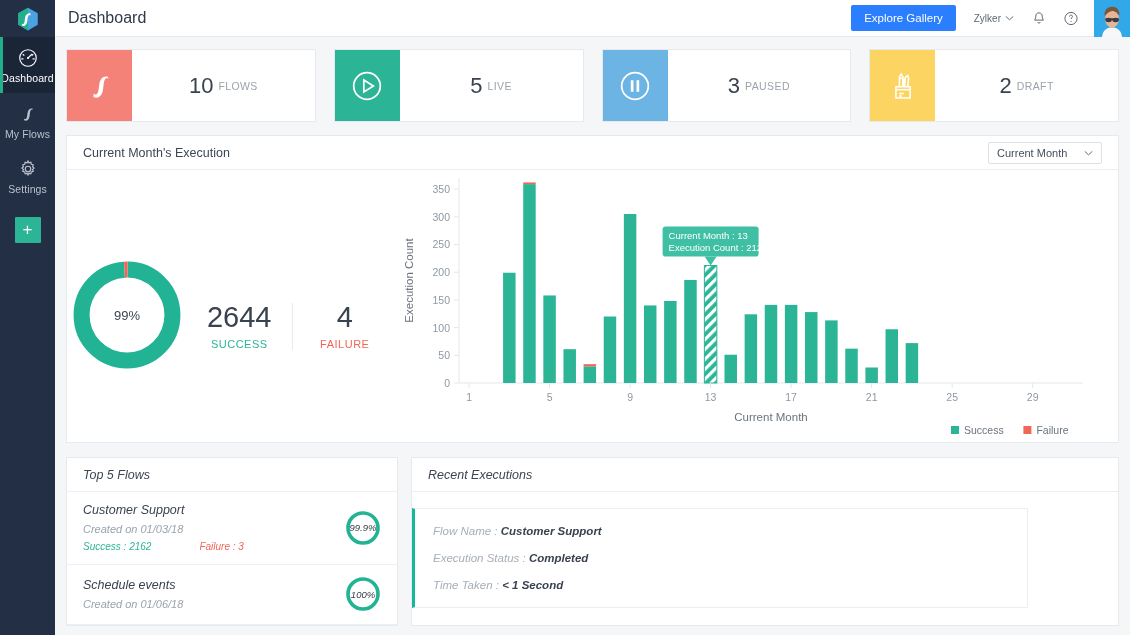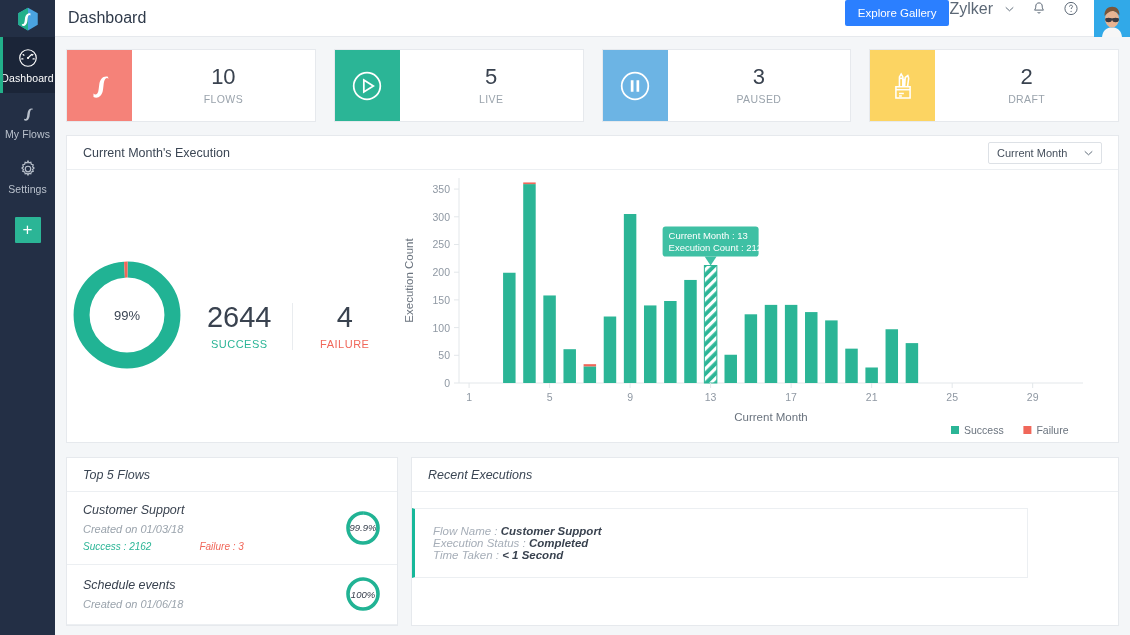--- a/index.html
+++ b/index.html
@@ -41,42 +41,42 @@
     border-radius: 1px; display: flex; align-items: center; justify-content: center;
   }
 
   
   .main { flex: 1; display: flex; flex-direction: column; min-width: 0; background: #f4f6f8; }
   .topbar {
     height: 37px; flex: 0 0 37px; background: #fff; display: flex; align-items: center;
     border-bottom: 1px solid #e6e9ed; padding-left: 13px;
   }
   .page-title { font-size: 16px; color: #2f3a4a; }
-  .topbar-right { margin-left: auto; display: flex; align-items: flex-start; height: 100%; padding-left: 36px; }
+  .topbar-right { margin-left: auto; display: flex; align-items: center; height: 100%; padding-left: 36px; }
   .explore-btn {
     background: #2b7fff; color: #fff; border: none; font-size: 11.5px;
     padding: 7px 13px; cursor: pointer; border-radius: 2px; font-family: inherit;
   }
-  .org { font-size: 16px; color: #5c6876; cursor: pointer;
-         display: flex; align-items: center; gap: 12px; }
+  .org { font-size: 10px; color: #5c6876; margin-left: 18px; cursor: pointer;
+         display: flex; align-items: center; gap: 4px; }
   .chev { width: 9px; height: 6px; display: block; }
   .bell, .help { margin-left: 17px; cursor: pointer; width: 16px; height: 17px; display: block; }
   .help { margin-left: 16px; }
   .avatar { width: 36px; height: 37px; margin-left: 15px; display: block; cursor: pointer; }
 
   .content { flex: 1; padding: 12px 11px 0 11px; overflow: hidden; }
 
   
   .stats { display: flex; gap: 18px; }
   .stat {
     flex: 1; background: #fff; border: 1px solid #e6e9ed; height: 73px;
     display: flex; align-items: stretch; cursor: pointer;
   }
   .stat-ico { width: 65px; flex: 0 0 65px; display: flex; align-items: center; justify-content: center; }
-  .stat-body { flex: 1; display: flex; flex-direction: column; align-items: center; justify-content: center; gap: 5px; }
+  .stat-body { flex: 1; display: flex; flex-direction: row; align-items: center; justify-content: center; gap: 5px; }
   .stat-num { font-size: 22px; color: #39424f; line-height: 1; }
   .stat-lbl { font-size: 10.5px; color: #9aa3ac; letter-spacing: .4px; }
 
   
   .panel { background: #fff; border: 1px solid #e6e9ed; }
   .panel-head {
     height: 34px; display: flex; align-items: center; padding: 0 16px;
     border-bottom: 1px solid #eceff2;
   }
   .panel-title { font-size: 12.5px; color: #3b4654; }
@@ -125,21 +125,21 @@
     position: absolute; inset: 0; display: flex; align-items: center; justify-content: center;
     font-size: 9.5px; color: #39424f;
   }
   .recent-panel { flex: 1; min-width: 0; }
   .recent-body { padding: 16px 0 0 0; display: flex; }
   .rec-time { width: 190px; flex: 0 0 190px; text-align: right; padding-right: 18px;
               font-size: 11.5px; color: #39424f; padding-top: 22px; }
   .rec-card {
     border: 1px solid #eceff2; border-left: 3px solid #16b89a; flex: 1;
     margin-right: 90px; padding: 16px 0 16px 18px;
-    display: flex; flex-direction: column; 
+    display: flex; flex-direction: column; gap: 15px;
   }
   .rec-line { font-size: 11.5px; color: #a6aeb8; }
   .rec-line b { color: #39424f; font-weight: bold; }
 </style>
 </head>
 <body>
 
 <div class="app">
 
   <nav class="sidebar">

